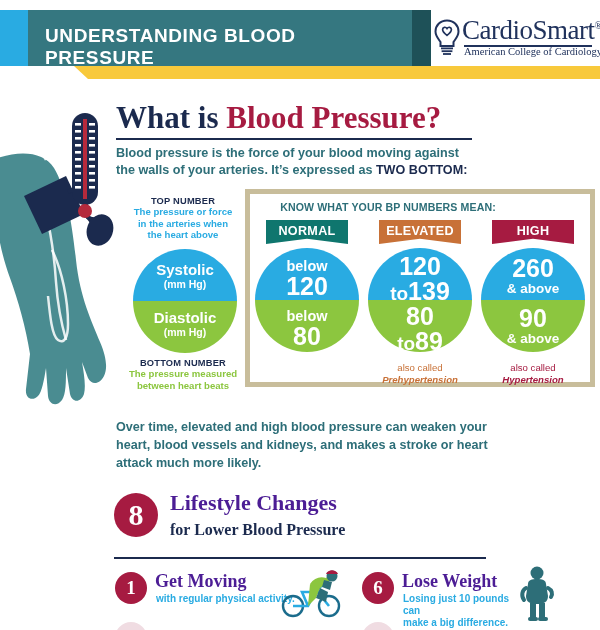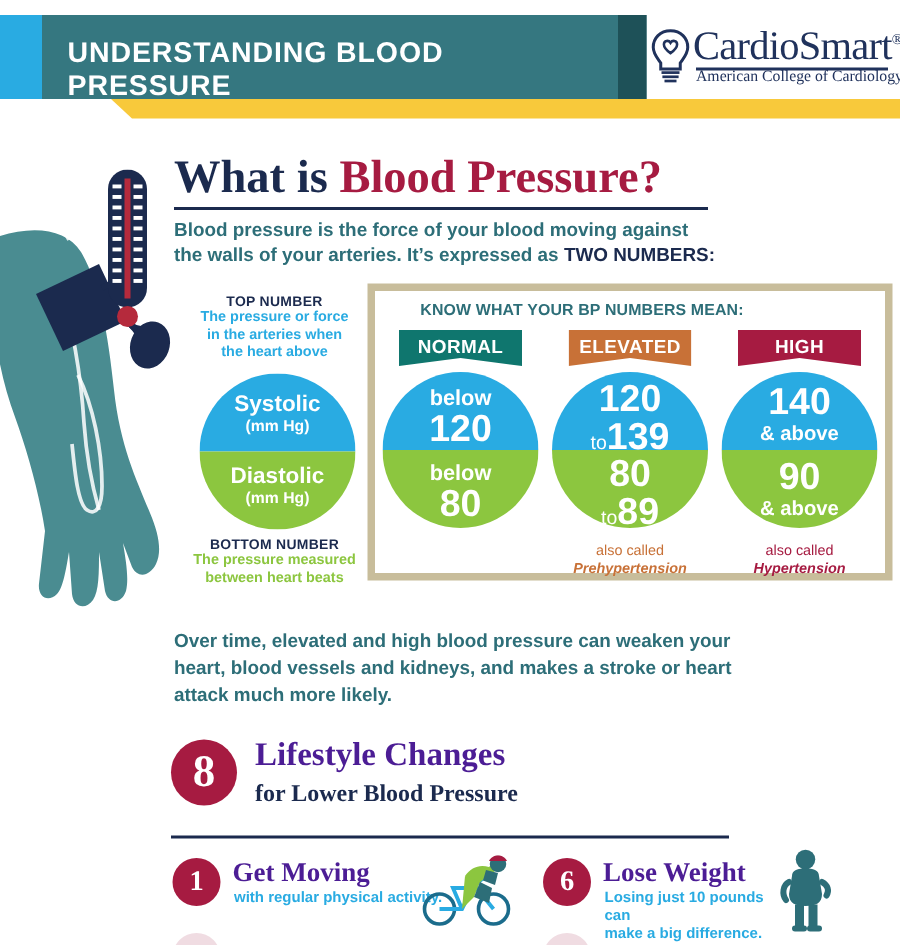--- a/index.html
+++ b/index.html
@@ -109,21 +109,21 @@
 
   .bp-circle { position: relative; width: 104px; height: 104px; margin: 4px auto 0; }
   .bp-half { position: absolute; left: 0; width: 104px; height: 52px; overflow: hidden; }
   .bp-half.top { top: 0; }
   .bp-half.bot { top: 52px; }
   .bp-half.top .fill { position: absolute; left: 0; top: 0; width: 104px; height: 104px; border-radius: 50%; background: #29ABE2; }
   .bp-half.bot .fill { position: absolute; left: 0; top: -52px; width: 104px; height: 104px; border-radius: 50%; background: #8CC63F; }
   .bp-val { position: absolute; left: 0; width: 104px; text-align: center; color: #ffffff; z-index: 2; }
   .v-small { font-size: 14.5px; font-weight: bold; line-height: 16px; }
   .v-big   { font-size: 25px;   font-weight: bold; line-height: 25px; }
-  .v-to    { font-size: 13px;   font-weight: normal; }
+  .v-to    { font-size: 19px;   font-weight: bold; }
   .v-above { font-size: 13.5px; font-weight: bold; line-height: 15px; }
 
   .bp-also { position: absolute; top: 168px; width: 104px; text-align: center; font-size: 9.6px; line-height: 11.5px; }
   .bp-also .l1 { display: block; }
   .bp-also .l2 { display: block; font-style: italic; font-weight: bold; }
   #also-1 { left: 118px; color: #C87137; }
   #also-2 { left: 231px; color: #A61B41; }
 
   
   .overtime {
@@ -237,21 +237,21 @@
     </g>
     <circle cx="17" cy="98" r="7" fill="#B52A3C"></circle>
   </svg>
 
   <div class="main-title">
     <span class="dark">What is </span><span class="red">Blood Pressure?</span>
   </div>
   <div class="title-rule"></div>
   <div class="lede">
     <span>Blood pressure is the force of your blood moving against</span><br>
-    <span>the walls of your arteries. It’s expressed as </span><b>TWO NUMBERS:</b>
+    <span>the walls of your arteries. It’s expressed as </span><b>TWO BOTTOM:</b>
   </div>
 
   <div class="lbl-block" id="top-number-block">
     <div class="lbl-head">TOP NUMBER</div>
     <div class="lbl-body-blue">
       <span>The pressure or force</span><br>
       <span>in the arteries when</span><br>
       <span>the heart above</span>
     </div>
   </div>
@@ -327,21 +327,21 @@
     <div class="bp-col" id="bp-col-2">
       <div class="bp-banner" id="banner-2" style="background: rgb(166, 27, 65);">HIGH</div>
       <div class="bp-circle">
         <div class="bp-half top">
             <div class="fill" style="background: rgb(41, 171, 226);"></div>
           </div>
         <div class="bp-half bot">
             <div class="fill" style="background: rgb(140, 198, 63);"></div>
           </div>
         <div class="bp-val" style="top:8px;">
-          <div class="v-big">140</div>
+          <div class="v-big">260</div>
           <div class="v-above">&amp; above</div>
         </div>
         <div class="bp-val" style="top:58px;">
           <div class="v-big">90</div>
           <div class="v-above">&amp; above</div>
         </div>
       </div>
     </div>
 
     <div class="bp-also" id="also-1">

